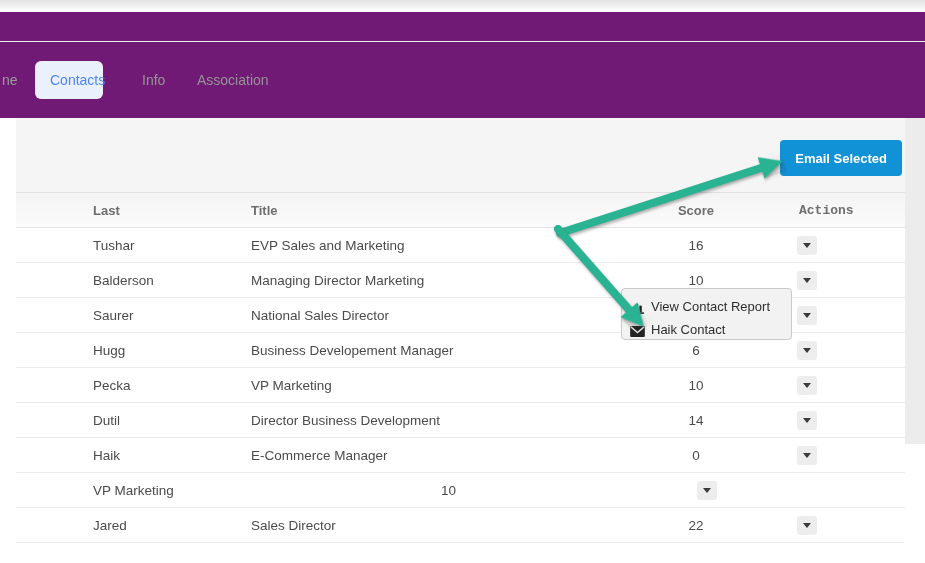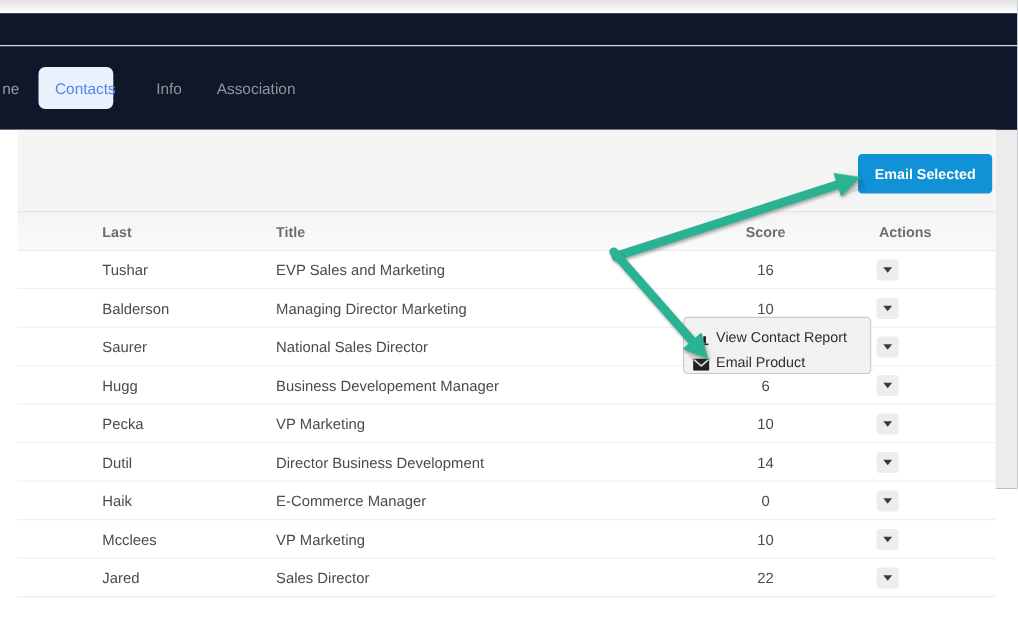--- a/index.html
+++ b/index.html
@@ -1,18 +1,18 @@
 <!DOCTYPE html>
 <html><head>
 <meta charset="utf-8">
 <style>
   * { margin:0; padding:0; box-sizing:border-box; }
   html,body { width:925px; height:563px; overflow:hidden; background:#fff;
     font-family:"Liberation Sans", sans-serif; }
-  .screen { position:relative; width:925px; height:444px; background:#0f172a; }
+  .screen { position:relative; width:925px; height:444px; background:#701a75; }
 
   
   .top-gradient { position:absolute; top:0; left:0; width:100%; height:12px;
     background:linear-gradient(#e2e2e2, #ffffff); }
   .header-divider { position:absolute; top:41px; left:0; width:100%; height:0;
     border-top:1px solid #f0f0f0; }
 
   
   .tab-bar { position:absolute; top:61px; left:0; width:100%; height:38px; }
   .tab { position:absolute; top:0; height:38px; line-height:38px; font-size:14px;
@@ -32,21 +32,21 @@
     background:#1191d6; color:#ffffff; border:none; border-radius:4px;
     font-family:"Liberation Sans", sans-serif; font-size:13px; font-weight:bold; cursor:pointer; }
 
   
   .thead, .trow { display:grid; grid-template-columns:77px 158px 395px 100px 1fr; align-items:center; }
   .thead { height:35px; background:linear-gradient(#f4f4f4,#fbfbfb);
     border-bottom:1px solid #e3e3e3; color:#6e6e6e; font-size:13px; font-weight:bold; }
   .trow { height:35px; border-bottom:1px solid #ebebeb; color:#4b4b4b; font-size:13.5px;
     background:#fff; }
   .td-score, .th-score { text-align:center; }
-  .th-actions { padding-left:53px; }
+  .th-actions { padding-left:53px;font-family:Liberation Mono, monospace; }
   .td-actions { display:flex; }
   .caret-btn { margin-left:51px; width:20px; height:19px; background:#ededed; border:none;
     border-radius:3px; display:flex; align-items:center; justify-content:center; cursor:pointer; }
   .caret { width:0; height:0; border-left:4px solid transparent; border-right:4px solid transparent;
     border-top:5px solid #3a3a3a; }
 
   
   .ctx-menu { position:absolute; left:621px; top:288px; width:171px; background:#f2f2f2;
     border:1px solid #c9c9c9; border-radius:4px; padding:2px 0; z-index:5; }
   .ctx-item { height:23px; display:flex; align-items:flex-end; gap:6px; padding:0 8px;
@@ -163,21 +163,20 @@
           <div class="td">E-Commerce Manager</div>
           <div class="td td-score">0</div>
           <div class="td td-actions">
             <button class="caret-btn">
               <span class="caret"></span>
             </button>
           </div>
         </div>
           <div class="trow">
           <div class="td"></div>
-          <div class="td">Mcclees</div>
           <div class="td">VP Marketing</div>
           <div class="td td-score">10</div>
           <div class="td td-actions">
             <button class="caret-btn">
               <span class="caret"></span>
             </button>
           </div>
         </div>
           <div class="trow">
           <div class="td"></div>
@@ -203,21 +202,21 @@
         <rect x="10" y="5" width="2.6" height="7" fill="#222"></rect>
         <rect x="0.5" y="12.2" width="14.5" height="1.6" fill="#222"></rect>
       </svg>
       <span>View Contact Report</span>
     </div>
     <div class="ctx-item">
       <svg width="15" height="11" viewBox="0 0 16 12">
         <rect x="0" y="0" width="16" height="12" rx="1.2" fill="#222"></rect>
         <polyline points="0.8,1 8,7.2 15.2,1" fill="none" stroke="#f2f2f2" stroke-width="1.6"></polyline>
       </svg>
-      <span>Email Product</span>
+      <span>Haik Contact</span>
     </div>
   </div>
 
   <svg class="arrow-overlay" viewBox="0 0 925 563">
     <defs>
       <marker id="ah" viewBox="0 0 3 3" refX="0.4" refY="1.5" markerWidth="3.1" markerHeight="2.8" orient="auto">
         <path d="M0,0 L3,1.5 L0,3 Z" fill="#2ab392"></path>
       </marker>
     </defs>
     <line x1="560" y1="233" x2="764" y2="167" stroke="#2ab392" stroke-width="8" stroke-linecap="round" marker-end="url(#ah)"></line>

